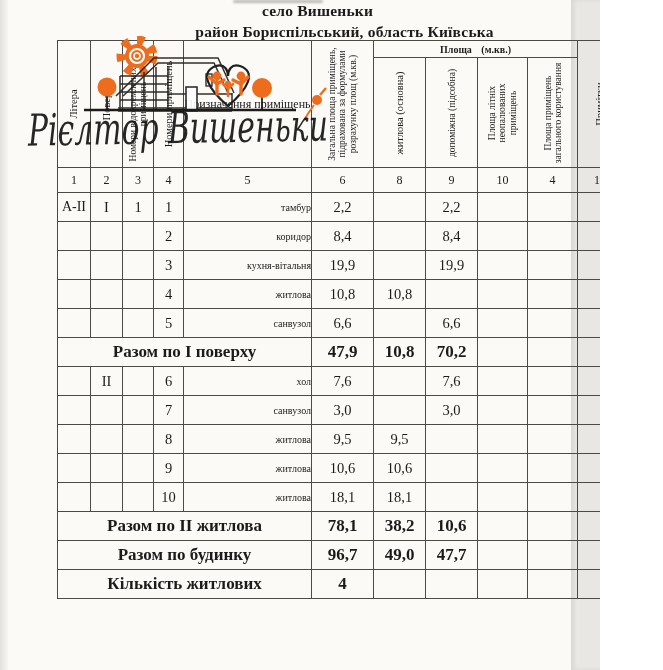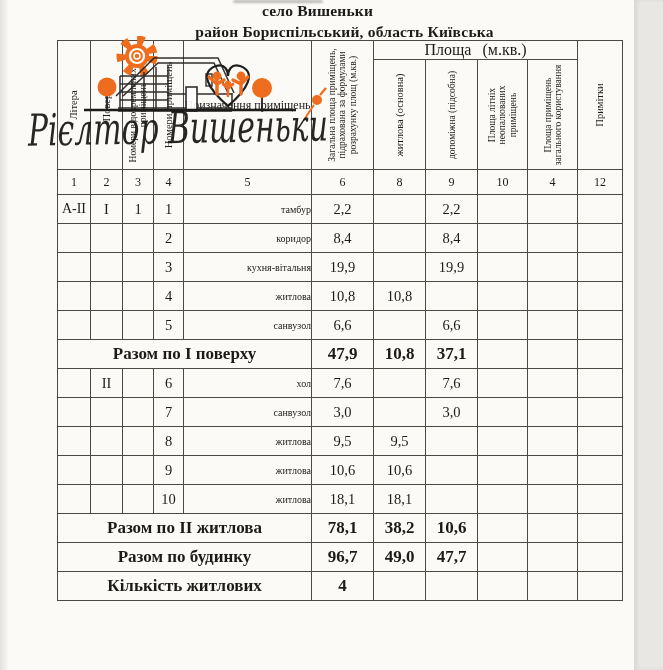--- a/index.html
+++ b/index.html
@@ -1,17 +1,17 @@
 <!DOCTYPE html>
 <html><head>
 <meta charset="utf-8">
 <style>
   html,body { margin:0; padding:0; }
   .page {
-    position:relative; width:663px; height:670px; overflow:hidden;
+    position:relative; width:600px; height:670px; overflow:hidden;
     background:#fbfaf7; font-family:"Liberation Serif", serif; color:#1c1b1a;
   }
   .edge-left {
     position:absolute; left:0; top:0; width:8px; height:100%;
     background:linear-gradient(to right,#e2e1de,#f7f6f3);
   }
   .edge-right {
     position:absolute; right:0; top:0; width:29px; height:100%;
     background:#e9e7e3; box-shadow:inset 3px 0 4px rgba(0,0,0,0.07);
   }
@@ -34,21 +34,21 @@
   th.vh { position:relative; }
   .rot {
     position:absolute; top:50%; left:50%;
     transform:translate(-50%,-50%) rotate(-90deg);
     text-align:center; line-height:1.1; font-size:10.5px; white-space:nowrap;
   }
   .rot.wrap { white-space:normal; }
   .w127 { width:120px; }
   .w110 { width:103px; }
   .fs9  { font-size:9.5px; }
-  th.span-h { font-size:16px; word-spacing:7px; font-weight:normal; }
+  th.span-h { font-size:10px; word-spacing:7px; font-weight:bold; }
   th.purpose-h { font-size:12px; font-weight:normal; }
   .hnum td { font-size:12px; text-align:center; }
 
   td.c { text-align:center; font-size:14.5px; }
   td.name { text-align:right; padding-left:9px; font-size:10px; }
   td.litera { text-align:center; font-size:14px; line-height:1.05; }
   tr.sum td { font-weight:bold; font-size:17px; text-align:center; }
 
   .wm { position:absolute; left:20px; top:36px; width:330px; height:140px; pointer-events:none; }
 </style>
@@ -192,21 +192,21 @@
       <td class="c"></td>
       <td class="c">6,6</td>
       <td></td>
       <td></td>
       <td></td>
     </tr>
     <tr class="r sum">
       <td colspan="5">Разом по І поверху</td>
       <td>47,9</td>
       <td>10,8</td>
-      <td>37,1</td>
+      <td>70,2</td>
       <td></td>
       <td></td>
       <td></td>
     </tr>
     <tr class="r">
       <td class="litera"></td>
       <td class="c">ІІ</td>
       <td class="c"></td>
       <td class="c">6</td>
       <td class="name">хол</td>

